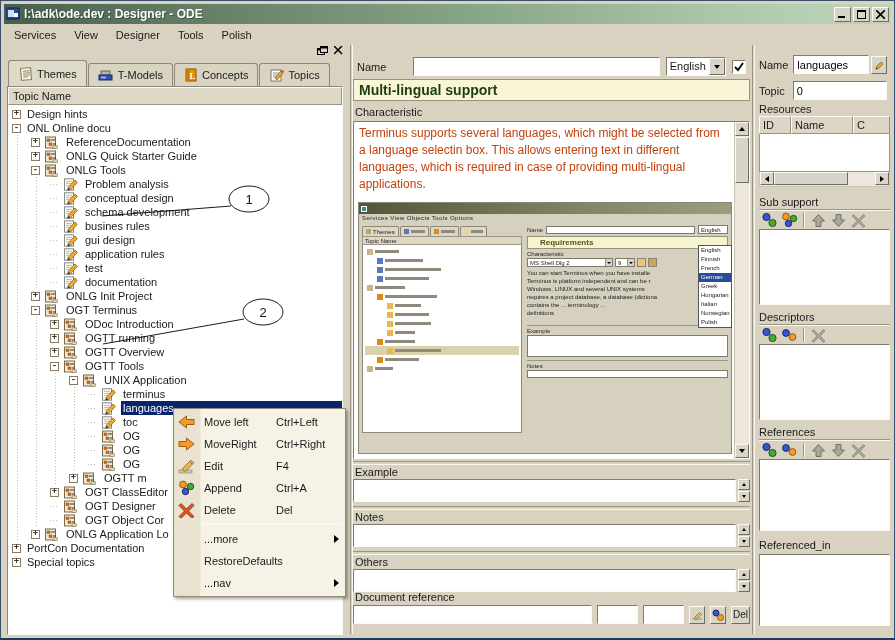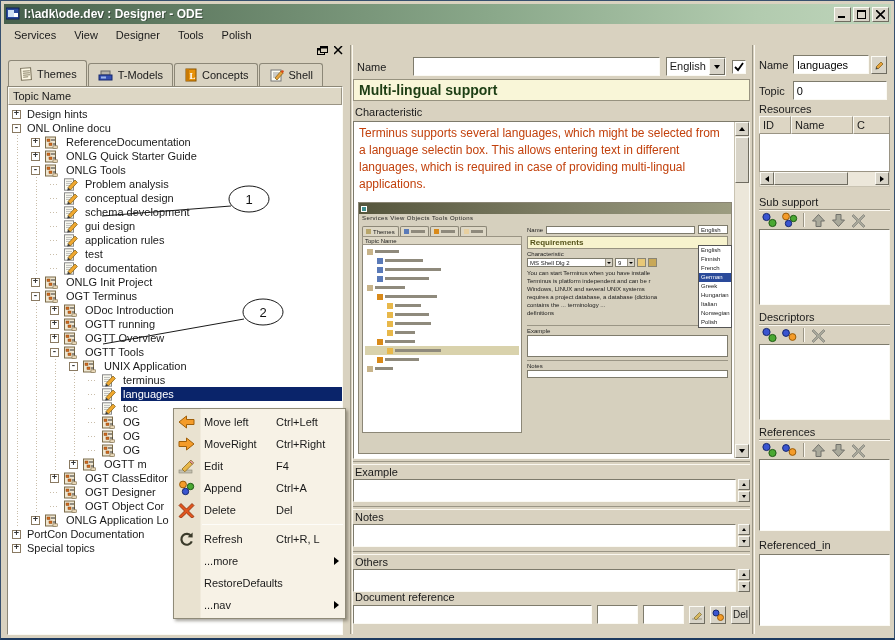--- a/index.html
+++ b/index.html
@@ -132,21 +132,21 @@
   #mini-tree-head { height:9px; background:#ddd7c5; border:1px solid #9a9484; padding:1px 2px; }
   #mini-tree { background:#fff; border:1px solid #8c8777; border-top:none; height:188px; padding:2px; overflow:hidden; }
   .mrow { display:flex; align-items:center; height:9px; gap:2px; }
   .mrow .msq { width:6px; height:6px; flex:0 0 auto; }
   .mrow .mbar { height:3px; background:#8f8a7c; }
   .mrow.hl { background:#d9d2ac; }
   #mini-right { position:absolute; left:168px; top:22px; right:3px; bottom:4px; }
   .mini-label { font-size:6px; color:#222; margin:1px 0; }
   .mini-input { background:#fff; border:1px solid #7e7b6c; height:8px; }
   #mini-banner { background:#f7f3cd; border:1px solid #97927f; color:#55531a; font-weight:bold;
-    font-size:8px; padding:1px 2px; margin:2px 0; }
+    font-size:8px; padding:1px 12px; margin:2px 0; }
   #mini-font-row { display:flex; gap:2px; align-items:center; margin:1px 0; }
   .mini-combo { display:flex; background:#fff; border:1px solid #7e7b6c; height:9px; align-items:center; }
   .mini-combo .v { font-size:6px; padding:0 2px; }
   .mini-combo .b { width:7px; height:7px; background:#d8d4c8; border-left:1px solid #9a9484;
     display:flex; align-items:center; justify-content:center; }
   .mini-combo .b i { width:0; height:0; border-top:2px solid #000; border-left:2px solid transparent; border-right:2px solid transparent; }
   .mini-icon-sq { width:9px; height:9px; border:1px solid #8a8574; }
   #mini-body { margin-top:2px; color:#1a1a1a; font-size:6px; line-height:8px; }
   #mini-example-box, #mini-notes-box { background:#fff; border:1px solid #7e7b6c; }
   #mini-dropdown { position:absolute; right:-4px; top:20px; width:34px; background:#fff;
@@ -269,21 +269,21 @@
         </div>
         <div class="tab">
           <span>
             <svg width="15" height="14">
               <rect x="2" y="2" width="10" height="11" fill="#fdfdf3" stroke="#777"></rect>
               <path d="M4 5h6M4 7h6M4 9h4" stroke="#999" stroke-width="1"></path>
               <path d="M6 10 L12 3 l2.2 2 L8 12 z" fill="#e8a33c" stroke="#7a5a10" stroke-width="0.7"></path>
               <circle cx="13.4" cy="3.6" r="1.4" fill="#d84a1a"></circle>
             </svg>
           </span>
-          <span>Shell</span>
+          <span>Topics</span>
         </div>
       </div>
     <div id="tree-panel">
       <div id="tree-header">Topic Name</div>
       <div id="tree">
           <div class="trow">
             <span class="texp">+</span>
             <span class="tlabel">Design hints</span>
           </div>
           <div class="trow">
@@ -369,20 +369,34 @@
             <span class="tstub"></span>
             <span class="ticon">
               <svg width="15" height="13">
                 <rect x="1.5" y="0.8" width="9" height="11.4" fill="#fdfdf3" stroke="#888"></rect>
                 <path d="M3 3.4h6M3 5.4h6M3 7.4h4" stroke="#aaa" stroke-width="0.8"></path>
                 <path d="M5 9.5 L12 2 l2.4 2.4 L7.4 12 z" fill="#f0a830" stroke="#7a5a10" stroke-width="0.7"></path>
                 <path d="M5 9.5 L4.2 12.6 L7.4 12 z" fill="#3a3a3a"></path>
               </svg>
             </span>
             <span class="tlabel">schema development</span>
+          </div>
+          <div class="trow">
+            <span class="tind"></span>
+            <span class="tind"></span>
+            <span class="tstub"></span>
+            <span class="ticon">
+              <svg width="15" height="13">
+                <rect x="1.5" y="0.8" width="9" height="11.4" fill="#fdfdf3" stroke="#888"></rect>
+                <path d="M3 3.4h6M3 5.4h6M3 7.4h4" stroke="#aaa" stroke-width="0.8"></path>
+                <path d="M5 9.5 L12 2 l2.4 2.4 L7.4 12 z" fill="#f0a830" stroke="#7a5a10" stroke-width="0.7"></path>
+                <path d="M5 9.5 L4.2 12.6 L7.4 12 z" fill="#3a3a3a"></path>
+              </svg>
+            </span>
+            <span class="tlabel">busines rules</span>
           </div>
           <div class="trow">
             <span class="tind"></span>
             <span class="tind"></span>
             <span class="tstub"></span>
             <span class="ticon">
               <svg width="15" height="13">
                 <rect x="1.5" y="0.8" width="9" height="11.4" fill="#fdfdf3" stroke="#888"></rect>
                 <path d="M3 3.4h6M3 5.4h6M3 7.4h4" stroke="#aaa" stroke-width="0.8"></path>
                 <path d="M5 9.5 L12 2 l2.4 2.4 L7.4 12 z" fill="#f0a830" stroke="#7a5a10" stroke-width="0.7"></path>
@@ -1152,30 +1166,20 @@
         <span class="ic">
           <svg width="17" height="16">
             <path d="M3 1.5 L8.5 7 14 1.5 16 3.5 10.5 9 16 14.5 14 16.2 8.5 11 3 16.2 1 14.5 6.5 9 1 3.5 z" fill="#e0551e" stroke="#8a2c06" stroke-width="0.8"></path>
           </svg>
         </span>
         <span class="lbl">Delete</span>
         <span class="sc">Del</span>
       </div>
       <div class="cmsep"></div>
       <div class="cmi">
-        <span class="ic">
-          <svg width="17" height="16">
-            <path d="M13.2 5.2 A5.4 5.4 0 1 0 13.8 10.4" fill="none" stroke="#3a3a2a" stroke-width="2.2"></path>
-            <path d="M14.6 1.6 L14.6 6.6 L9.6 6.2 z" fill="#3a3a2a"></path>
-          </svg>
-        </span>
-        <span class="lbl">Refresh</span>
-        <span class="sc">Ctrl+R, L</span>
-      </div>
-      <div class="cmi">
         <span class="ic"></span>
         <span class="lbl">...more</span>
         <span class="sc"></span>
         <span class="sub"></span>
       </div>
       <div class="cmi">
         <span class="ic"></span>
         <span class="lbl">RestoreDefaults</span>
         <span class="sc"></span>
       </div>

